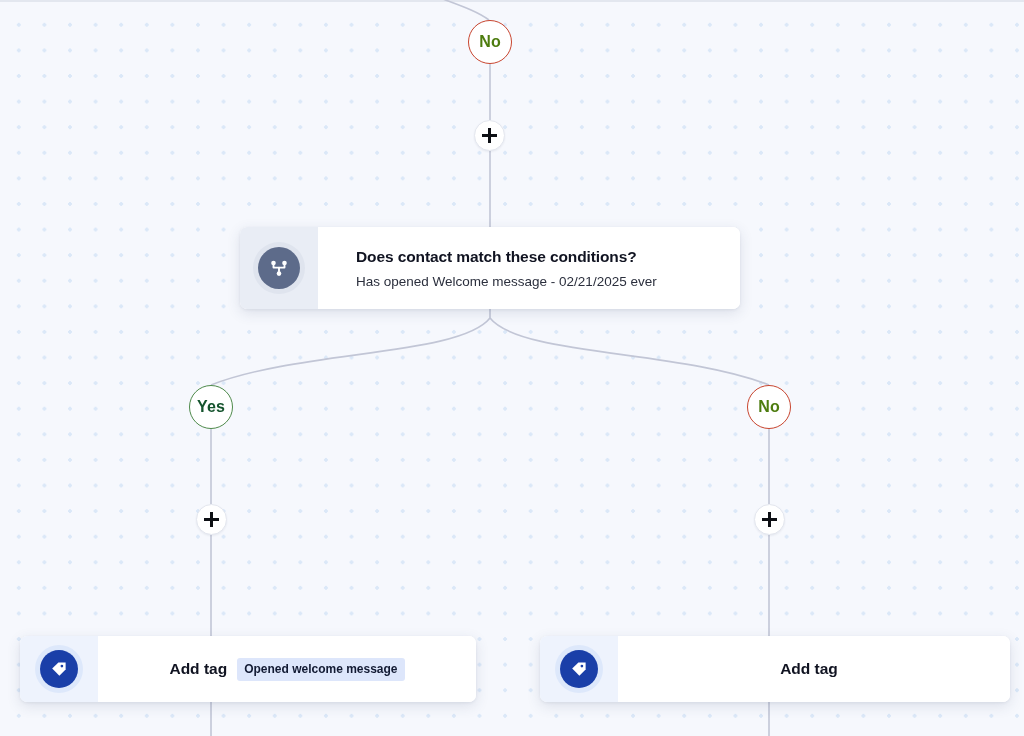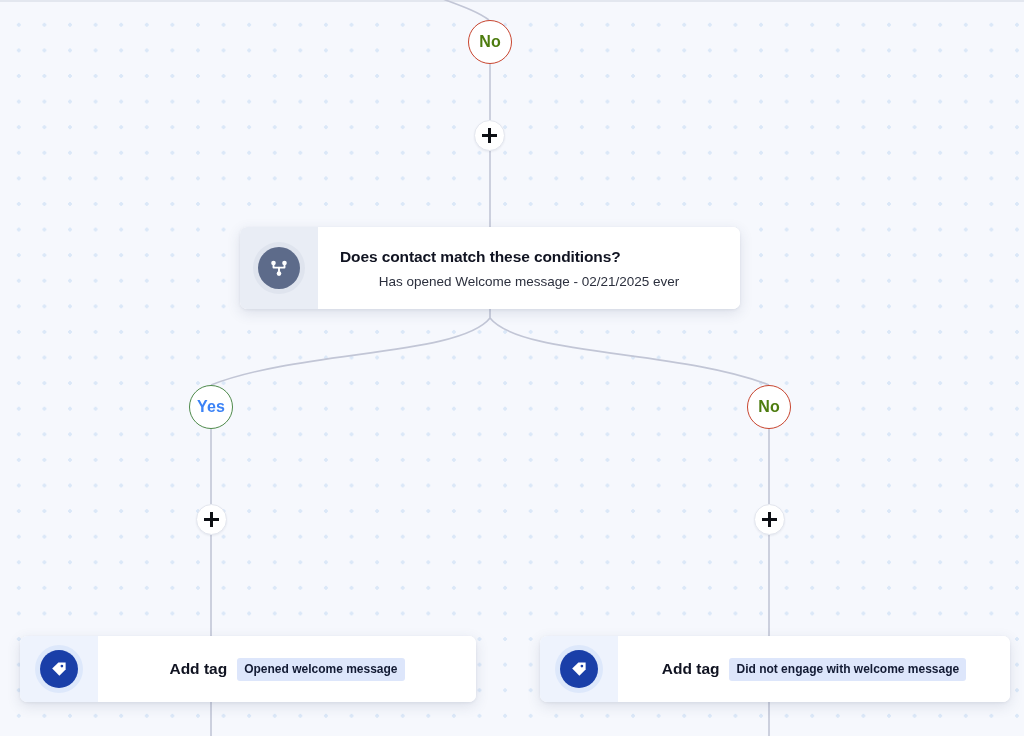--- a/index.html
+++ b/index.html
@@ -55,21 +55,21 @@
     display: flex;
     align-items: center;
     justify-content: center;
     font-size: 16px;
     font-weight: bold;
     color: #4d7c0f;
     letter-spacing: 0.2px;
   }
   .badge.yes {
     border-color: #4e8a4b;
-    color: #3b82f6;
+    color: #14532d;
   }
 
   
   .plus-btn {
     position: absolute;
     width: 31px;
     height: 31px;
     border-radius: 50%;
     background: #ffffff;
     border: 1px solid #e4e7ef;
@@ -126,32 +126,31 @@
   .condition-node .node-icon-pane { background: #e9edf5; }
   .condition-icon-circle {
     width: 42px; height: 42px;
     border-radius: 50%;
     background: #5d6b8a;
     box-shadow: 0 0 0 5px #dfe4ee;
     display: flex;
     align-items: center;
     justify-content: center;
   }
-  .condition-node .node-body { padding: 0 22px; }
+  .condition-node .node-body { padding: 0 22px; margin-left: 16px; }
   .condition-title {
     font-size: 15.5px;
     font-weight: bold;
     color: #101321;
     margin-bottom: 8px;
     letter-spacing: -0.1px;
   }
   .condition-subtitle {
     font-size: 13.5px;
     color: #2b2f3d;
-    text-align: center;
   }
 
   
   .action-node { top: 636px; height: 66px; }
   .action-node.left  { left: 20px;  width: 456px; }
   .action-node.right { left: 540px; width: 470px; }
   .action-node .node-icon-pane { background: #eef3fd; }
   .tag-icon-circle {
     width: 38px; height: 38px;
     border-radius: 50%;
@@ -270,15 +269,14 @@
   <div class="node-icon-pane">
     <div class="tag-icon-circle">
       <svg width="20" height="20" viewBox="0 0 20 20">
         <path d="M 3.2 9.6 L 9.4 3.4 L 16.6 3.4 L 16.6 10.6 L 10.4 16.8 Z" fill="#ffffff"></path>
         <circle cx="12.9" cy="7.1" r="1.35" fill="#1a3fa8"></circle>
       </svg>
     </div>
   </div>
   <div class="node-body">
     <span class="action-label">Add tag</span>
-    <span class="tag-pill">Did not engage with welcome message</span>
   </div>
 </div>
 
 </body></html>

